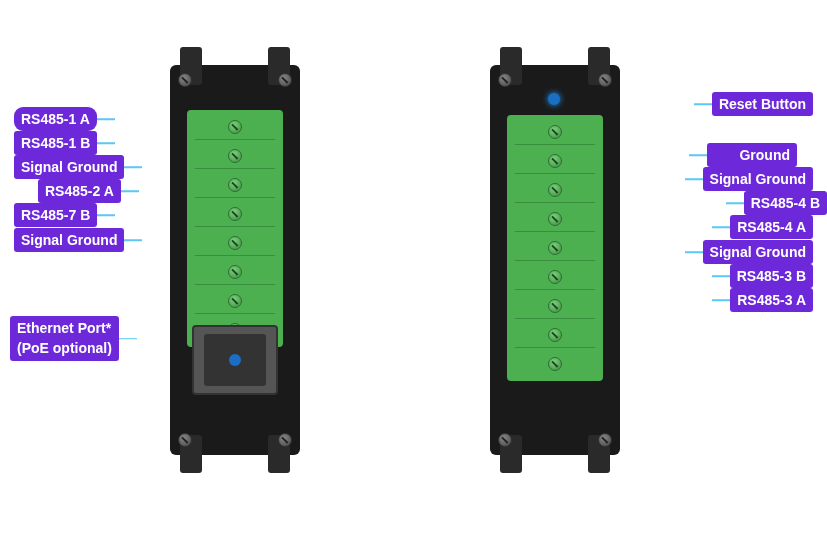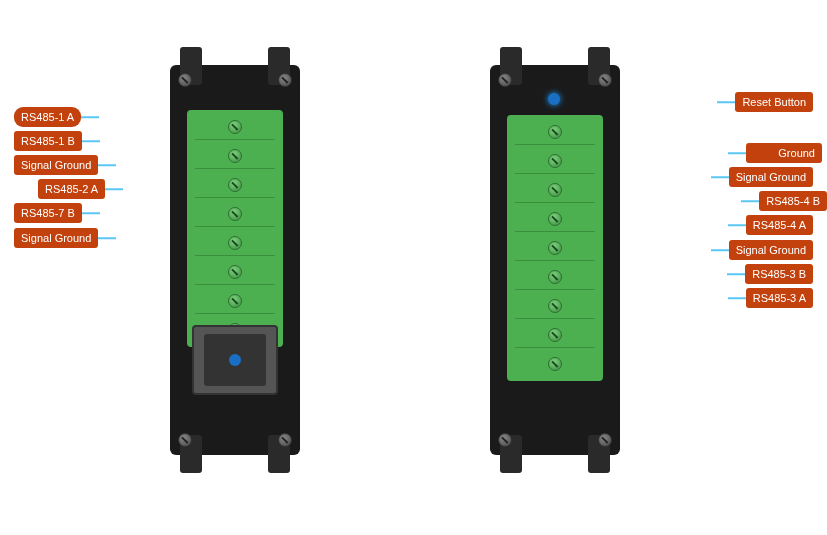--- a/index.html
+++ b/index.html
@@ -116,24 +116,24 @@
       width: 12px;
       height: 12px;
       background: #1a6fc4;
       border-radius: 50%;
       box-shadow: 0 0 6px #2196F3;
     }
 
     
     .label {
       position: absolute;
-      background: #c2410c;
+      background: #6d28d9;
       color: #fff;
-      font-size: 11px;
-      font-weight: 400;
+      font-size: 14px;
+      font-weight: 700;
       padding: 3px 7px;
       border-radius: 3px;
       white-space: nowrap;
       line-height: 1.3;
     }
     
     .label::after {
       content: '';
       position: absolute;
       background: #5bc8f5;
@@ -155,21 +155,21 @@
     .lbl-rs485-1b   { top: 131px; left: 14px; text-align: center; }
     .lbl-sig-gnd-1  { top: 155px; left: 14px; }
     .lbl-rs485-2a   { top: 179px; left: 14px; margin-left: 24px; }
     .lbl-rs485-2b   { top: 203px; left: 14px; }
     .lbl-sig-gnd-2  { top: 228px; left: 14px; }
     .lbl-eth        { top: 316px; left: 10px; text-align: left; line-height: 1.4; }
 
     
     .lbl-reset      { top: 92px;  right: 14px; }
     .lbl-power      { top: 117px; right: 14px; }
-    .lbl-ground     { top: 143px; right: 5px; padding-left: 32px; }
+    .lbl-ground     { top: 143px; right: 30px; padding-left: 32px; }
     .lbl-sig-gnd-r1 { top: 167px; right: 14px; }
     .lbl-rs485-4b   { top: 191px; right: 0; }
     .lbl-rs485-4a   { top: 215px; right: 14px; }
     .lbl-sig-gnd-r2 { top: 240px; right: 14px; }
     .lbl-rs485-3b   { top: 264px; right: 14px; }
     .lbl-rs485-3a   { top: 288px; right: 14px; }
 
     
     .tb-row {
       width: 100%;
@@ -251,20 +251,21 @@
       </div>
     </div>
   </div>
 
   <div class="label label-right lbl-rs485-1a">RS485-1 A</div>
   <div class="label label-right lbl-rs485-1b">RS485-1 B</div>
   <div class="label label-right lbl-sig-gnd-1">Signal Ground</div>
   <div class="label label-right lbl-rs485-2a">RS485-2 A</div>
   <div class="label label-right lbl-rs485-2b">RS485-7 B</div>
   <div class="label label-right lbl-sig-gnd-2">Signal Ground</div>
+  <div class="label label-right lbl-eth">Ethernet Port*<br>(PoE optional)</div>
 
   <div class="device device-right">
 
     <div class="ear ear-top-left"></div>
     <div class="ear ear-top-right"></div>
     <div class="ear ear-bot-left"></div>
     <div class="ear ear-bot-right"></div>
 
     <div class="screw screw-tl"></div>
     <div class="screw screw-tr"></div>

